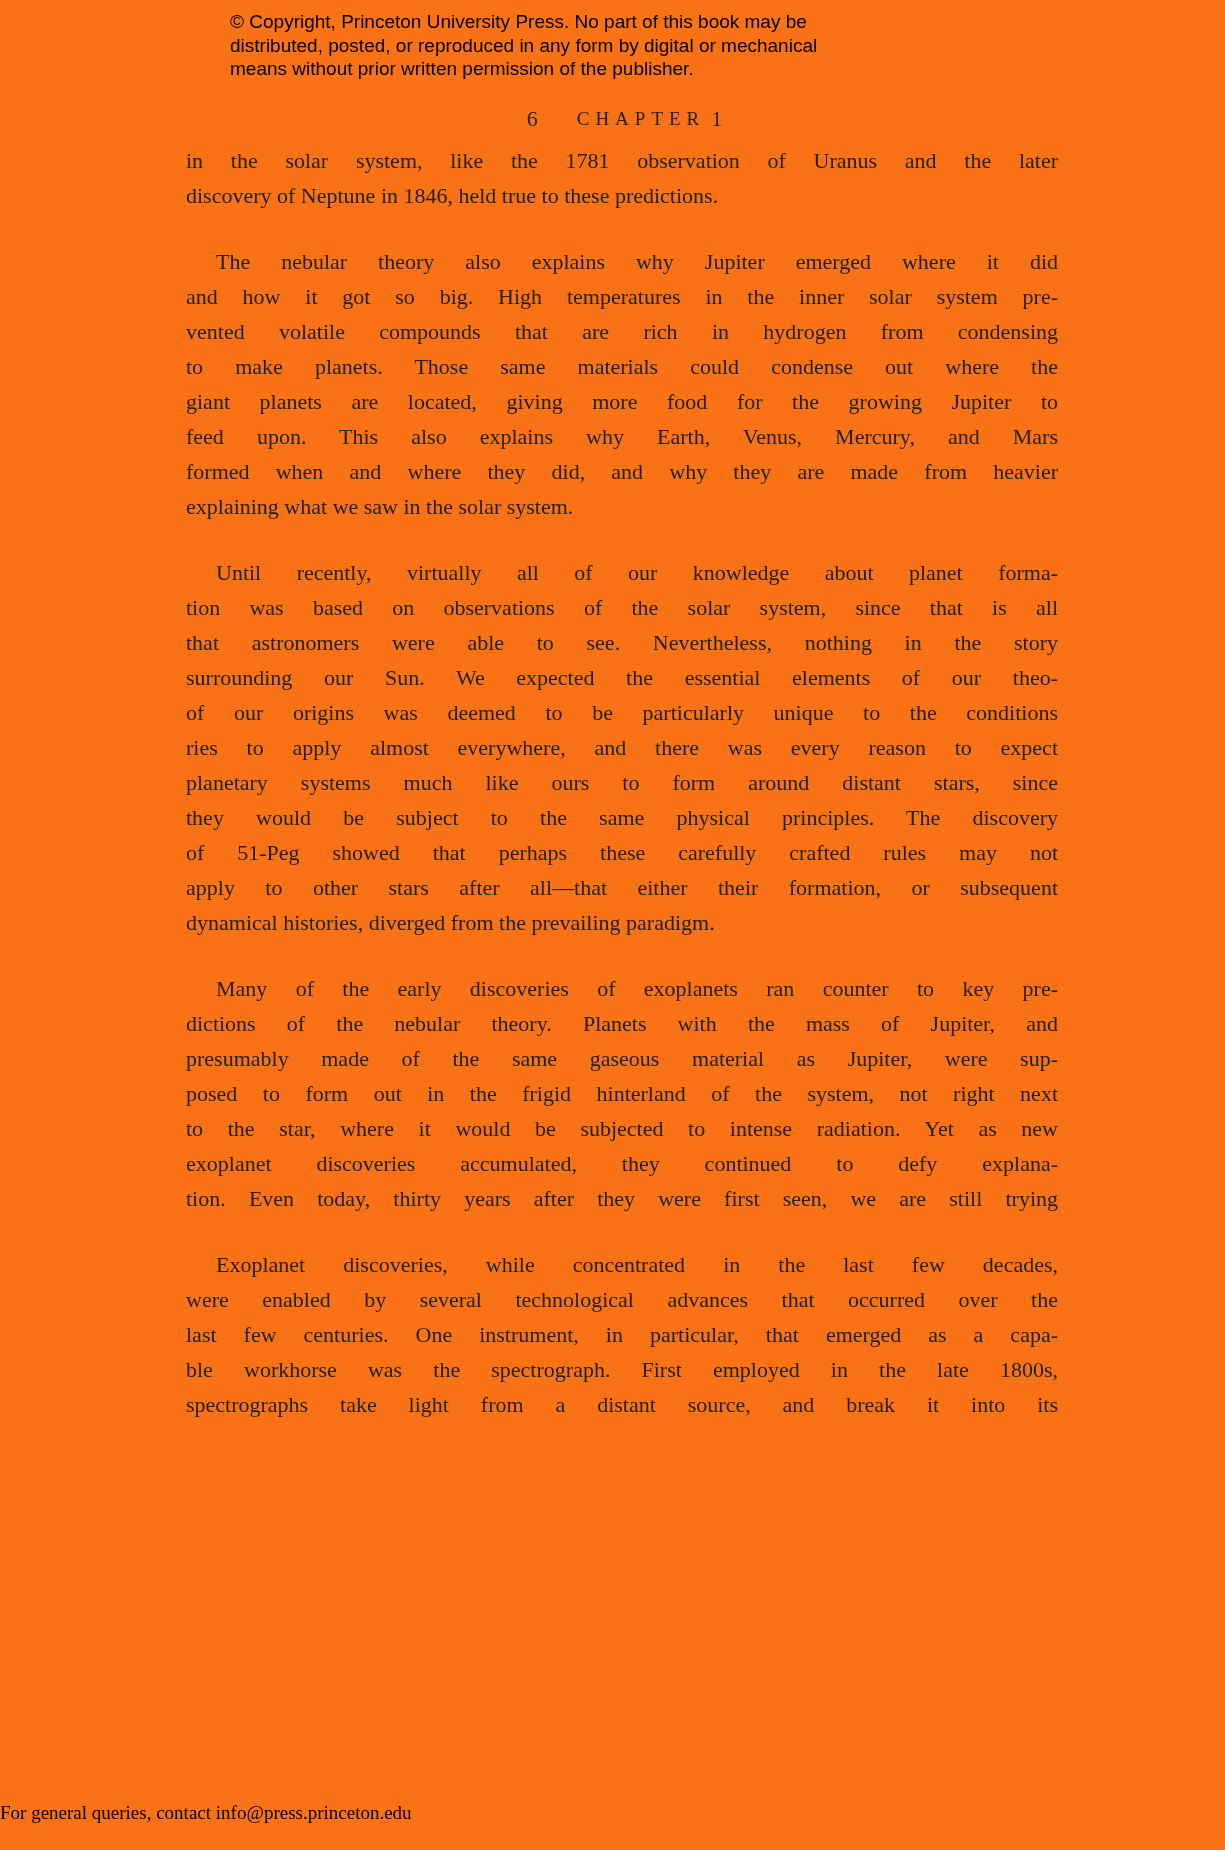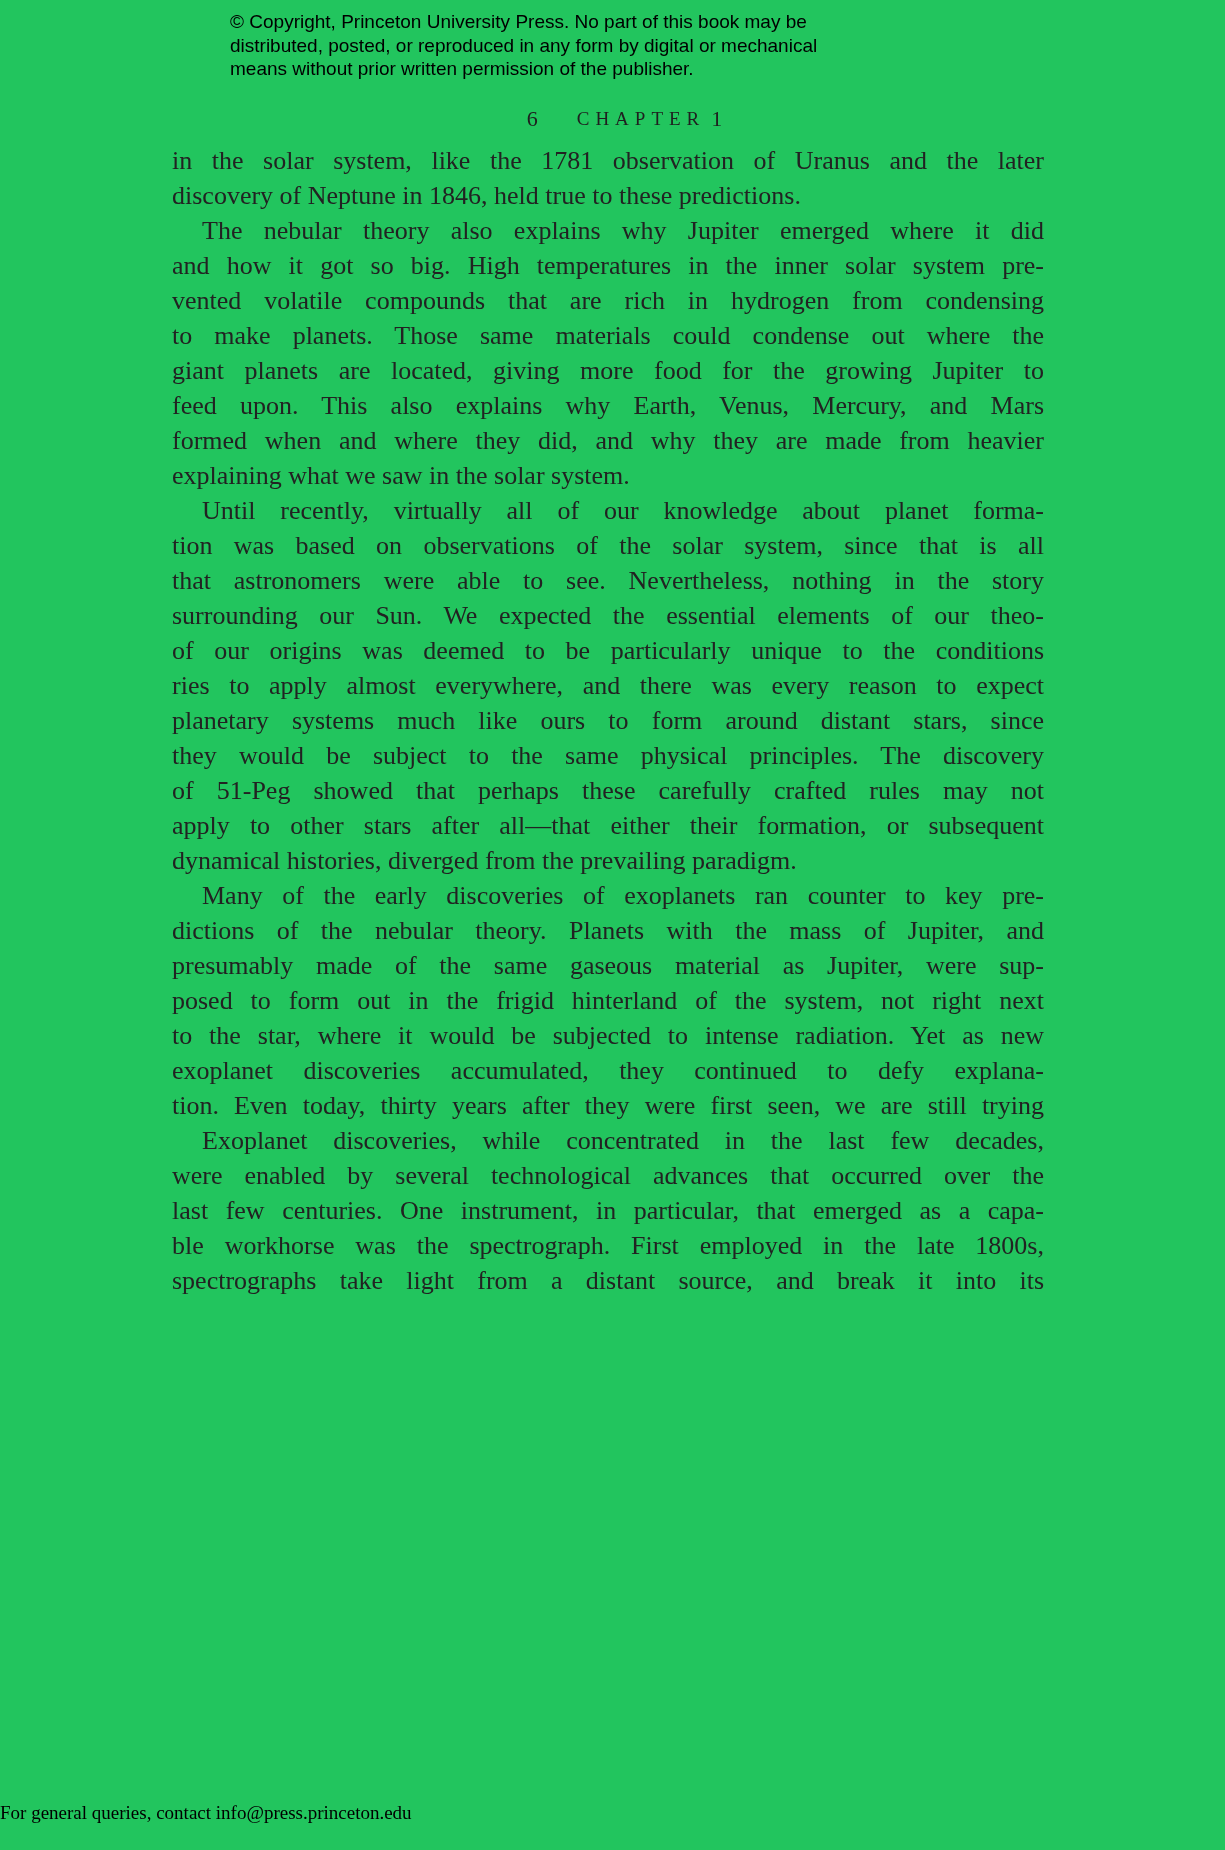--- a/index.html
+++ b/index.html
@@ -42,54 +42,55 @@
     letter-spacing: 6px;
     margin-left: 38px;
     vertical-align: 1px;
   }
   .running-head .chap-num {
     font-size: 22px;
     margin-left: 6px;
   }
   .body-text {
     position: absolute;
-    left: 172px;
+    left: 186px;
     top: 143px;
     width: 872px;
-    font-size: 26px;
+    font-size: 22px;
     line-height: 35px;
     color: #222222;
   }
   .text-line {
     text-align: justify;
     text-align-last: justify;
     text-justify: inter-word;
   }
   .text-line.lastline {
     text-align: center;
     text-align-last: left;
   }
   .text-line.indent {
     padding-left: 30px;
+    margin-top: 31px;
   }
   .footer {
     position: absolute;
     left: 0;
     top: 1802px;
     width: 100%;
     text-align: left;
     font-family: Liberation Serif, serif;
     font-size: 19px;
     color: #000000;
   }
 </style>
 </head>
 <body>
 
-<div class="page" style="background: #22c55e;">
+<div class="page" style="background: #f97316;">
 
   <div class="copyright">
     <div>© Copyright, Princeton University Press. No part of this book may be</div>
     <div>distributed, posted, or reproduced in any form by digital or mechanical</div>
     <div>means without prior written permission of the publisher.</div>
   </div>
 
   <div class="running-head">
     <span class="pagenum">6</span><span class="chap-label">CHAPTER</span><span class="chap-num">1</span>
   </div>

